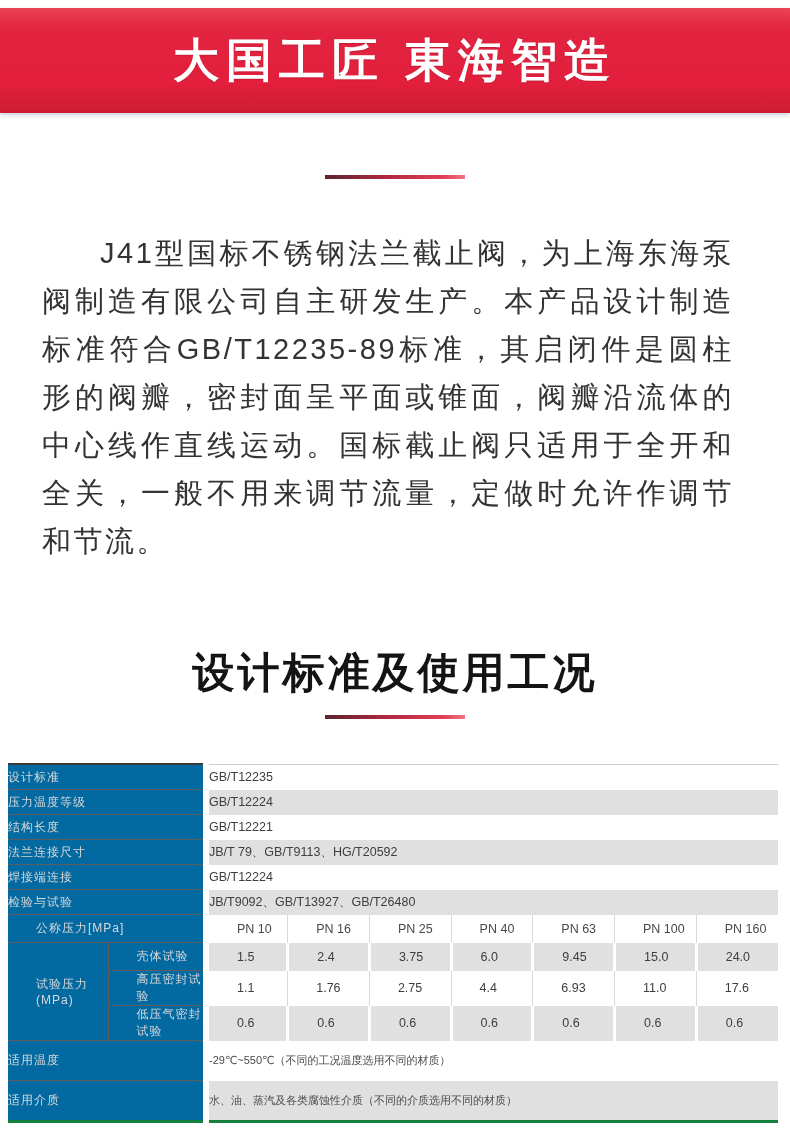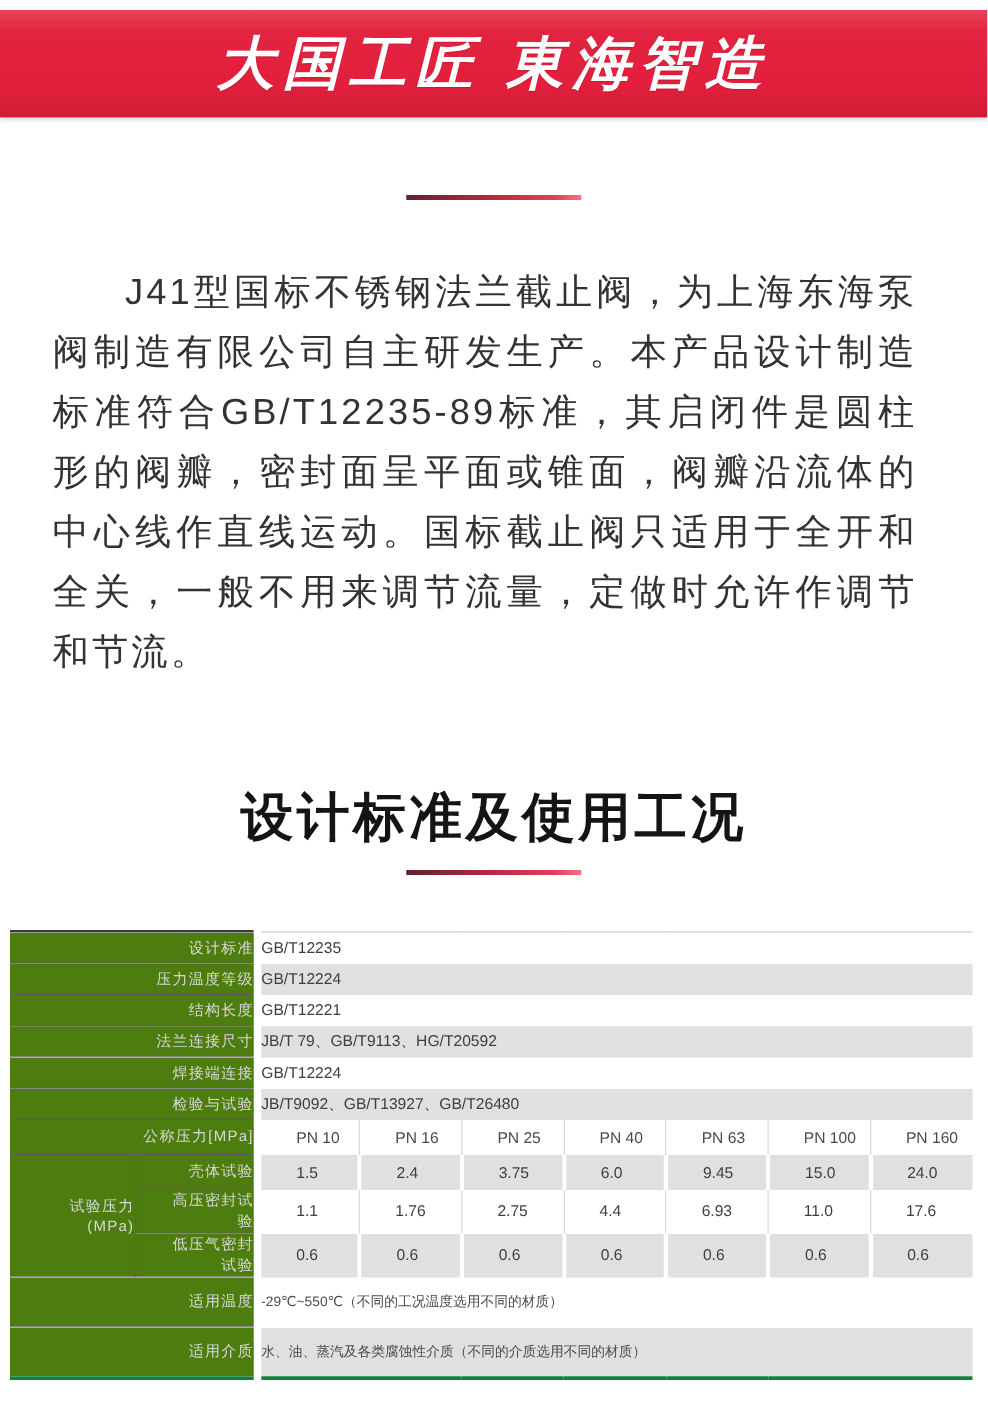--- a/index.html
+++ b/index.html
@@ -6,25 +6,24 @@
   body{
     width:790px;
     min-height:1135px;
     background:#ffffff;
     font-family:"Liberation Sans","DejaVu Sans",sans-serif;
     -webkit-font-smoothing:antialiased;
   }
   
   .banner{
     margin-top:8px;
-    height:86px;
+    height:105px;
     background:linear-gradient(180deg,#ea4356 0%,#e22441 20%,#e21f3c 72%,#ce1c34 100%);
     display:flex;align-items:center;justify-content:center;
     box-shadow:0 2px 4px rgba(110,120,150,.35);
-    font-style:italic;
   }
   .banner-title{
     color:#ffffff;
     font-size:46px;
     font-weight:bold;
     letter-spacing:7px;
     text-shadow:0 1px 1px rgba(0,0,0,.15);
   }
   
   .section-head{margin-top:62px;text-align:center;}
@@ -57,23 +56,23 @@
     width:770px;
     margin:44px 0 0 8px;
     border-collapse:collapse;
     table-layout:fixed;
   }
   .spec-table td{padding:0;overflow:hidden;}
   .r-std td{height:24px;}
   .r-pn td{height:27px;padding-left:28px;}
   .r-tall td{height:39px;}
   .dk{
-    background:#4d7c0f;
+    background:#0369a1;
     color:#d8d8d8;
-    text-align:right;
+    text-align:left;
     font-size:12px;
     letter-spacing:1px;
     border-top:1px solid #5d5d5d;
   }
   .r1 .dk{border-top:2px solid #3a3a3a;}
   .gutter{border-right:6px solid #ffffff;}
   .subdiv{border-left:1px solid #5d5d5d;}
   .val{
     font-size:12.5px;color:#3e3e3e;
     text-align:left;padding-left:20px;

